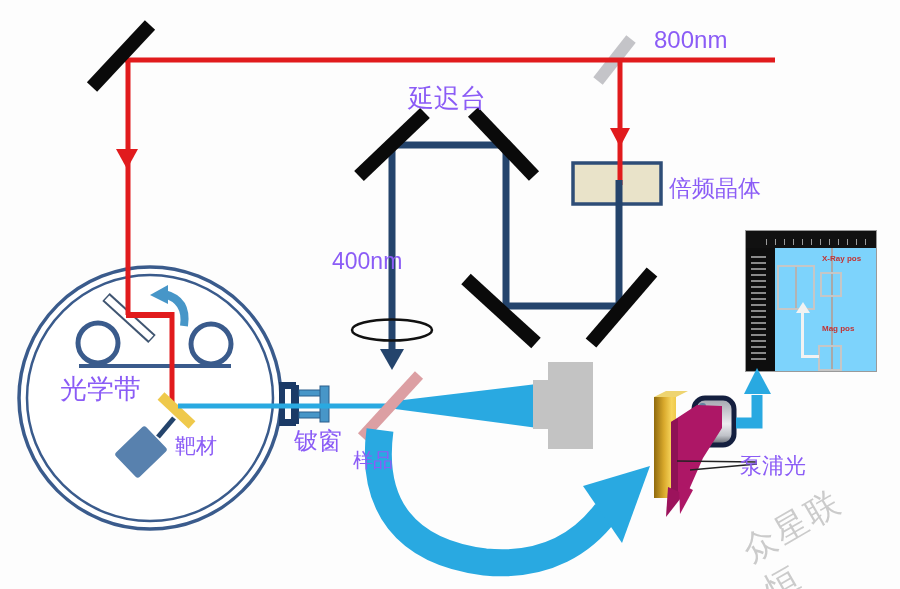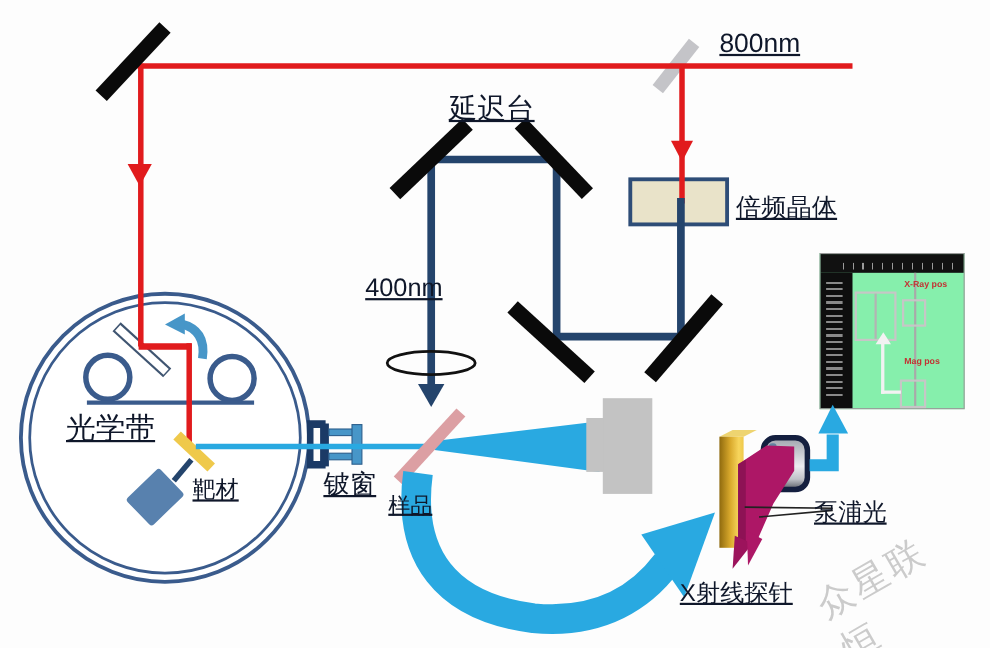--- a/index.html
+++ b/index.html
@@ -1,35 +1,35 @@
 <!DOCTYPE html>
 <html style="--red_beam: #E11B1D; --blue_beam: #24446C; --chamber_blue: #3A5B8C; --cyan: #29A9E1; --gold: #EFC94B; --magenta: #AD1766; --sample_pink: #DC9FA3; --crystal_fill: #E9E3C9; --crystal_border: #2E4D77; --mirror_black: #0A0A0A; --splitter_gray: #C4C4C8; --detector_gray: #C3C3C3; --steel_blue: #4796C8; --holder_blue: #5881AE;"><head>
 <meta charset="utf-8">
 <style>
   html,body{margin:0;padding:0;background:#ffffff;}
   #stage{position:relative;width:900px;height:589px;background:#fdfdfd;overflow:hidden;
          font-family:"Liberation Sans", sans-serif;}
   #stage svg{position:absolute;left:0;top:0;z-index:2;}
-  .lbl{position:absolute;z-index:3;color:#0f172a;white-space:nowrap;line-height:1.1;text-decoration:underline;}
+  .lbl{position:absolute;z-index:3;color:#8b5cf6;white-space:nowrap;line-height:1.1;}
   
   .sk-red{stroke:var(--red_beam);}       .fl-red{fill:var(--red_beam);}
   .sk-navy{stroke:var(--blue_beam);}     .fl-navy{fill:var(--blue_beam);}
   .sk-chamber{stroke:var(--chamber_blue);}
   .sk-cyan{stroke:var(--cyan);}          .fl-cyan{fill:var(--cyan);}
   .fl-magenta{fill:var(--magenta);}
   .sk-pink{stroke:var(--sample_pink);}
   .sk-gold{stroke:var(--gold);}
   .fl-detector{fill:var(--detector_gray);}
   .sk-mirror{stroke:var(--mirror_black);}
   .sk-splitter{stroke:var(--splitter_gray);}
   .sk-steel{stroke:var(--steel_blue);}   .fl-steel{fill:var(--steel_blue);}
 
   
   #scope{position:absolute;left:745px;top:230px;width:132px;height:142px;z-index:1;
-         background:#86efac;border:1px solid #9a9a9a;box-sizing:border-box;}
+         background:#7dd3fc;border:1px solid #9a9a9a;box-sizing:border-box;}
   #scope .ruler{position:absolute;left:0;top:0;width:100%;height:17px;background:#111;}
   #scope .ruler .ticks{position:absolute;left:20px;right:4px;bottom:3px;height:6px;
          background:repeating-linear-gradient(to right,#9b9b9b 0 1px,transparent 1px 9px);}
   #scope .leftcol{position:absolute;left:0;top:17px;width:29px;bottom:0;background:#0e0e0e;}
   #scope .leftcol .rows{position:absolute;left:5px;top:8px;width:15px;bottom:8px;
          background:repeating-linear-gradient(to bottom,#8a8a8a 0 2px,transparent 2px 6px);}
   #scope .vline{position:absolute;left:85px;top:17px;width:2px;height:123px;background:#a9a9a9;}
   #scope .box{position:absolute;border:2px solid #c6c6c6;box-sizing:border-box;}
   #scope .box.big{left:31px;top:34px;width:38px;height:45px;}
   #scope .box.big i{position:absolute;left:16px;top:0;width:2px;height:100%;background:#b3b3b3;}
@@ -195,15 +195,14 @@
 
   <span class="lbl" style="left:654px;top:27px;font-size:24px;">800nm</span>
   <span class="lbl" style="left:408px;top:84px;font-size:26px;">延迟台</span>
   <span class="lbl" style="left:332px;top:249px;font-size:23px;">400nm</span>
   <span class="lbl" style="left:669px;top:166px;font-size:23px;margin-top:10px;">倍频晶体</span>
   <span class="lbl" style="left:60px;top:375px;font-size:27px;text-align:center;">光学带</span>
   <span class="lbl" style="left:175px;top:434px;font-size:21px;">靶材</span>
   <span class="lbl" style="left:294px;top:428px;font-size:24px;">铍窗</span>
   <span class="lbl" style="left:341px;top:449px;font-size:20px;margin-left:12px;">样品</span>
   <span class="lbl" style="left:740px;top:454px;font-size:22px;">泵浦光</span>
-  <span class="lbl" style="left:618px;top:527px;font-size:22px;">X射线探针</span>
   <span id="watermark">众星联恒</span>
 </div>
 
 </body></html>

